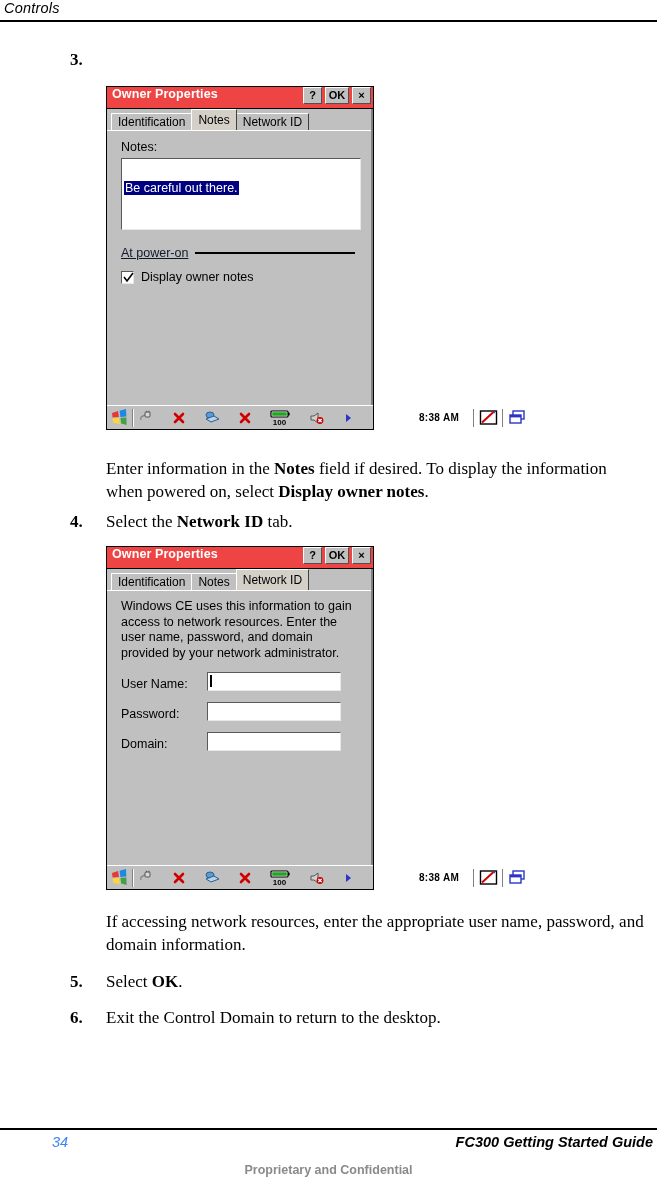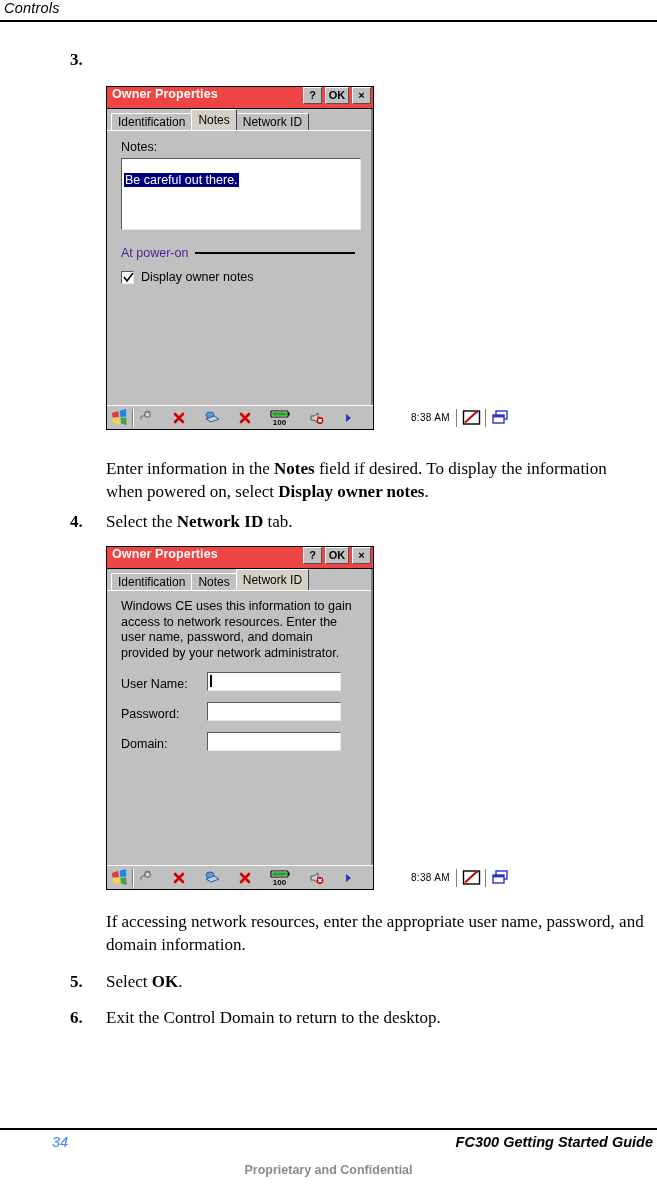--- a/index.html
+++ b/index.html
@@ -160,39 +160,39 @@
     line-height: 16px;
   }
   .ce-textarea {
     margin-top: 3px;
     height: 72px;
     background: #ffffff;
     border-top: 1.5px solid #5a5a5a;
     border-left: 1.5px solid #5a5a5a;
     border-right: 1px solid #e8e8e8;
     border-bottom: 1px solid #e8e8e8;
-    padding: 11px 2px;
+    padding: 19px 2px;
     overflow: hidden;
   }
   .ce-sel {
     display: inline;
     background: #000080;
     color: #ffffff;
     font-size: 12.5px;
     line-height: 15px;
     padding: 0 1px;
   }
 
   .ce-group {
     margin-top: 16px;
     display: flex;
     align-items: center;
     gap: 7px;
   }
-  .ce-group .g-label { font-size: 12.5px; color: #4c1d95; white-space: nowrap; }
+  .ce-group .g-label { font-size: 12.5px; color: #0f172a; white-space: nowrap; text-decoration: underline; }
   .ce-group .g-line { flex: 1; height: 2px; background: #000; margin-right: 6px; }
 
   .ce-check-row {
     margin-top: 9px;
     display: flex;
     align-items: center;
     gap: 7px;
   }
   .ce-checkbox {
     width: 13px; height: 13px;
@@ -252,24 +252,24 @@
   .tb-sep {
     width: 2px; height: 18px;
     border-left: 1px solid #808080;
     border-right: 1px solid #ffffff;
     margin: 0 2px;
   }
   .tb-icon { display:flex; align-items:center; justify-content:center; }
   .tb-time {
     font-family: "Liberation Sans", sans-serif;
     font-size: 10px;
-    font-weight: normal;
+    font-weight: bold;
     color: #000;
     letter-spacing: .3px;
-    margin: 0 2px;
+    margin: 0 10px;
     white-space: nowrap;
     padding-left: 37px;
   }
   .tb-tray {
     display: flex;
     align-items: center;
     gap: 19px;
     flex: 1;
   }
 

